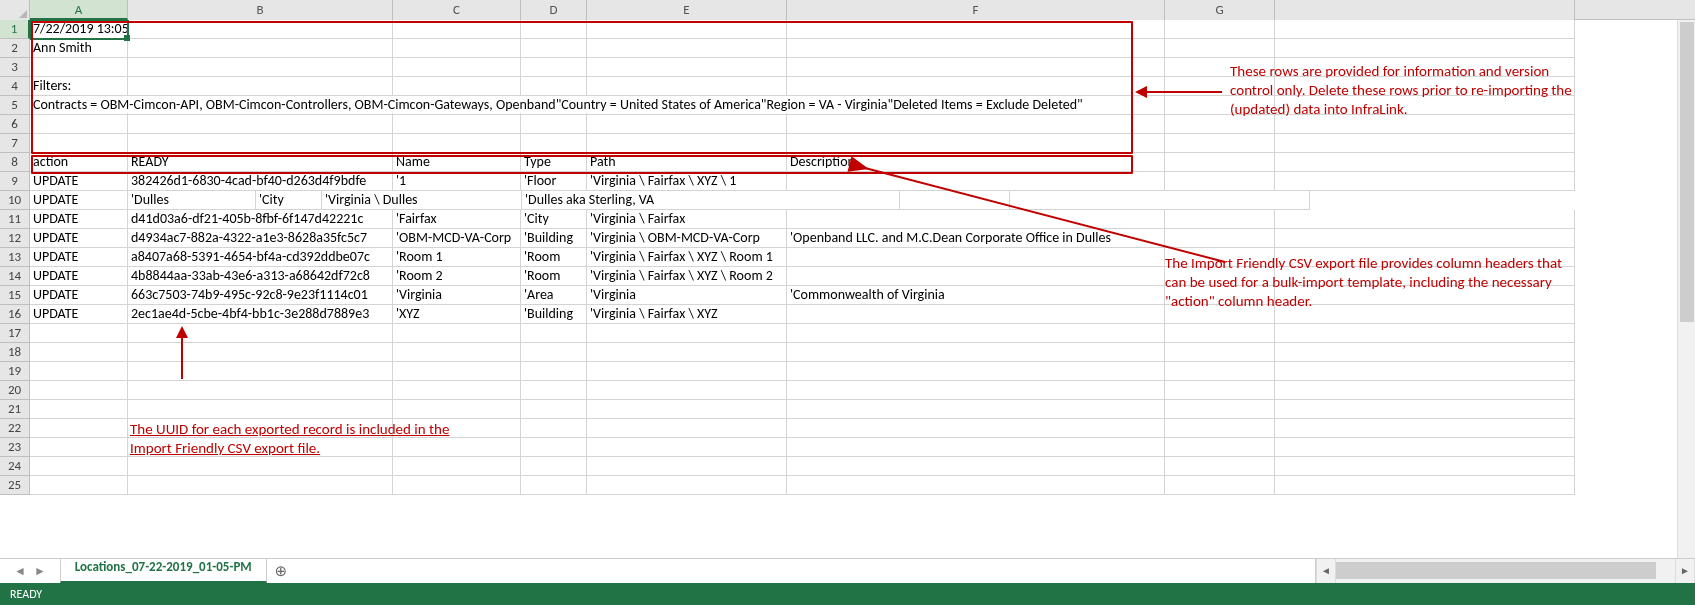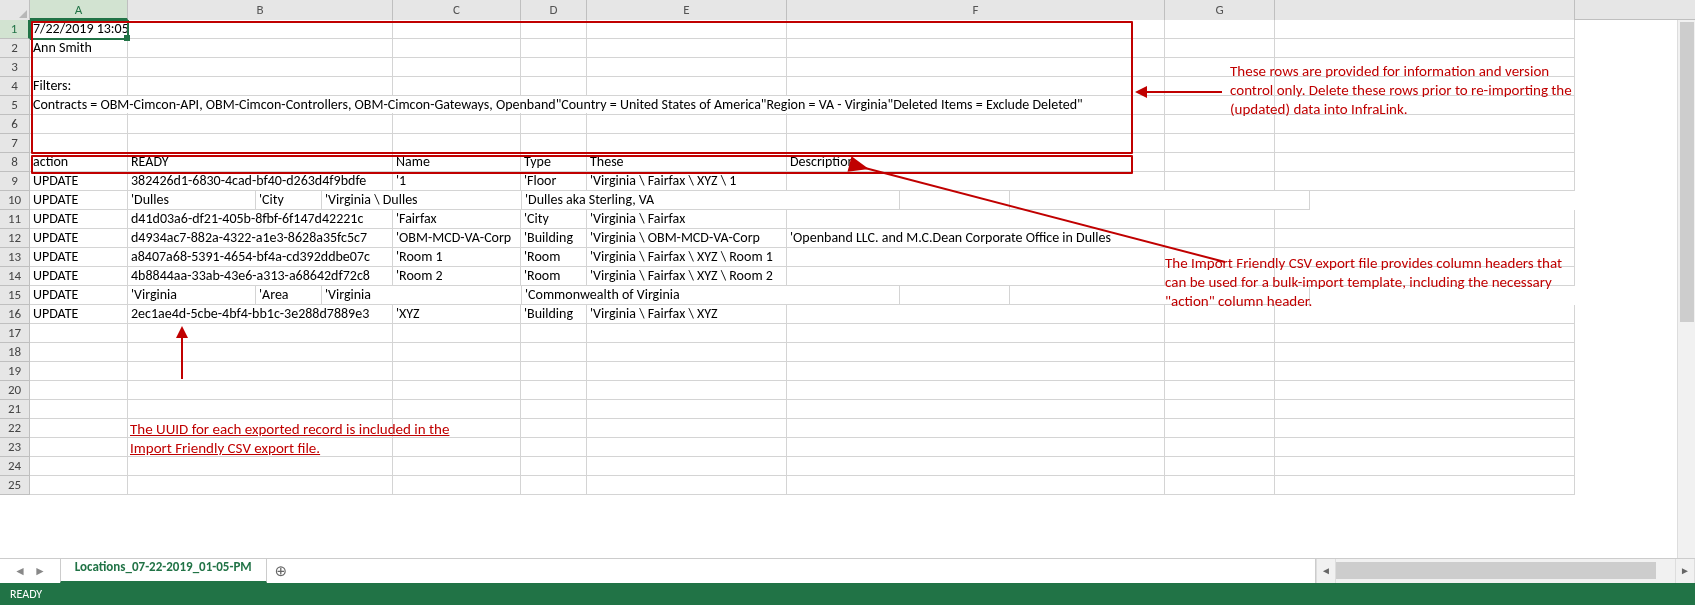--- a/index.html
+++ b/index.html
@@ -346,21 +346,21 @@
       <div class="cell cF blank"><span></span></div>
       <div class="cell cG blank"><span></span></div>
       <div class="cell cRest blank"><span></span></div>
     </div>
     <div class="row">
       <div class="row-head">8</div>
       <div class="cell cA"><span>action</span></div>
       <div class="cell cB"><span>READY</span></div>
       <div class="cell cC"><span>Name</span></div>
       <div class="cell cD"><span>Type</span></div>
-      <div class="cell cE"><span>These</span></div>
+      <div class="cell cE"><span>Path</span></div>
       <div class="cell cF"><span>Description</span></div>
       <div class="cell cG blank"><span></span></div>
       <div class="cell cRest blank"><span></span></div>
     </div>
     <div class="row">
       <div class="row-head">9</div>
       <div class="cell cA"><span>UPDATE</span></div>
       <div class="cell cB"><span>382426d1-6830-4cad-bf40-d263d4f9bdfe</span></div>
       <div class="cell cC"><span>'1</span></div>
       <div class="cell cD"><span>'Floor</span></div>
@@ -419,20 +419,21 @@
       <div class="cell cC"><span>'Room 2</span></div>
       <div class="cell cD"><span>'Room</span></div>
       <div class="cell cE"><span>'Virginia \ Fairfax \ XYZ \ Room 2</span></div>
       <div class="cell cF blank"><span></span></div>
       <div class="cell cG blank"><span></span></div>
       <div class="cell cRest blank"><span></span></div>
     </div>
     <div class="row">
       <div class="row-head">15</div>
       <div class="cell cA"><span>UPDATE</span></div>
+      <div class="cell cB"><span>663c7503-74b9-495c-92c8-9e23f1114c01</span></div>
       <div class="cell cC"><span>'Virginia</span></div>
       <div class="cell cD"><span>'Area</span></div>
       <div class="cell cE"><span>'Virginia</span></div>
       <div class="cell cF"><span>'Commonwealth of Virginia</span></div>
       <div class="cell cG blank"><span></span></div>
       <div class="cell cRest blank"><span></span></div>
     </div>
     <div class="row">
       <div class="row-head">16</div>
       <div class="cell cA"><span>UPDATE</span></div>

